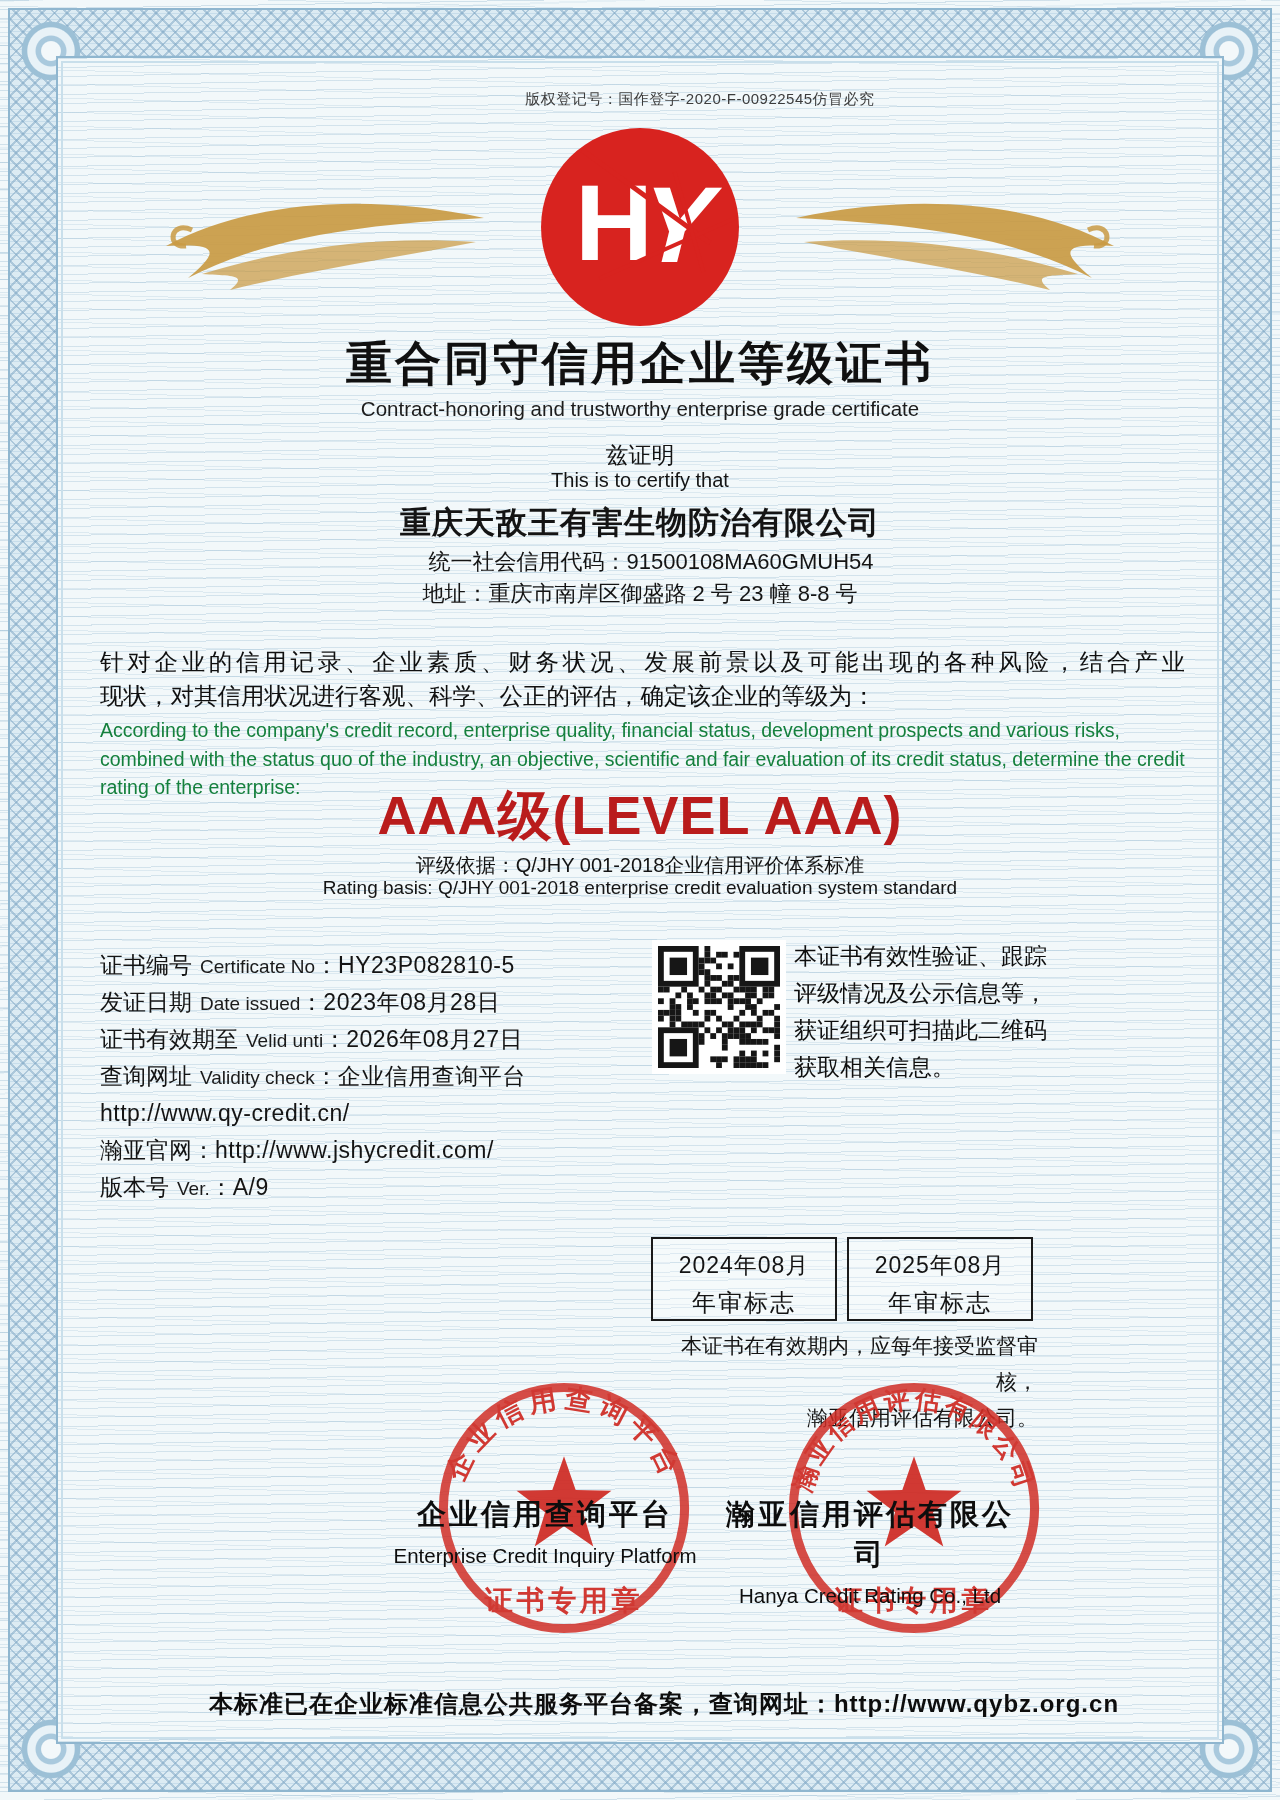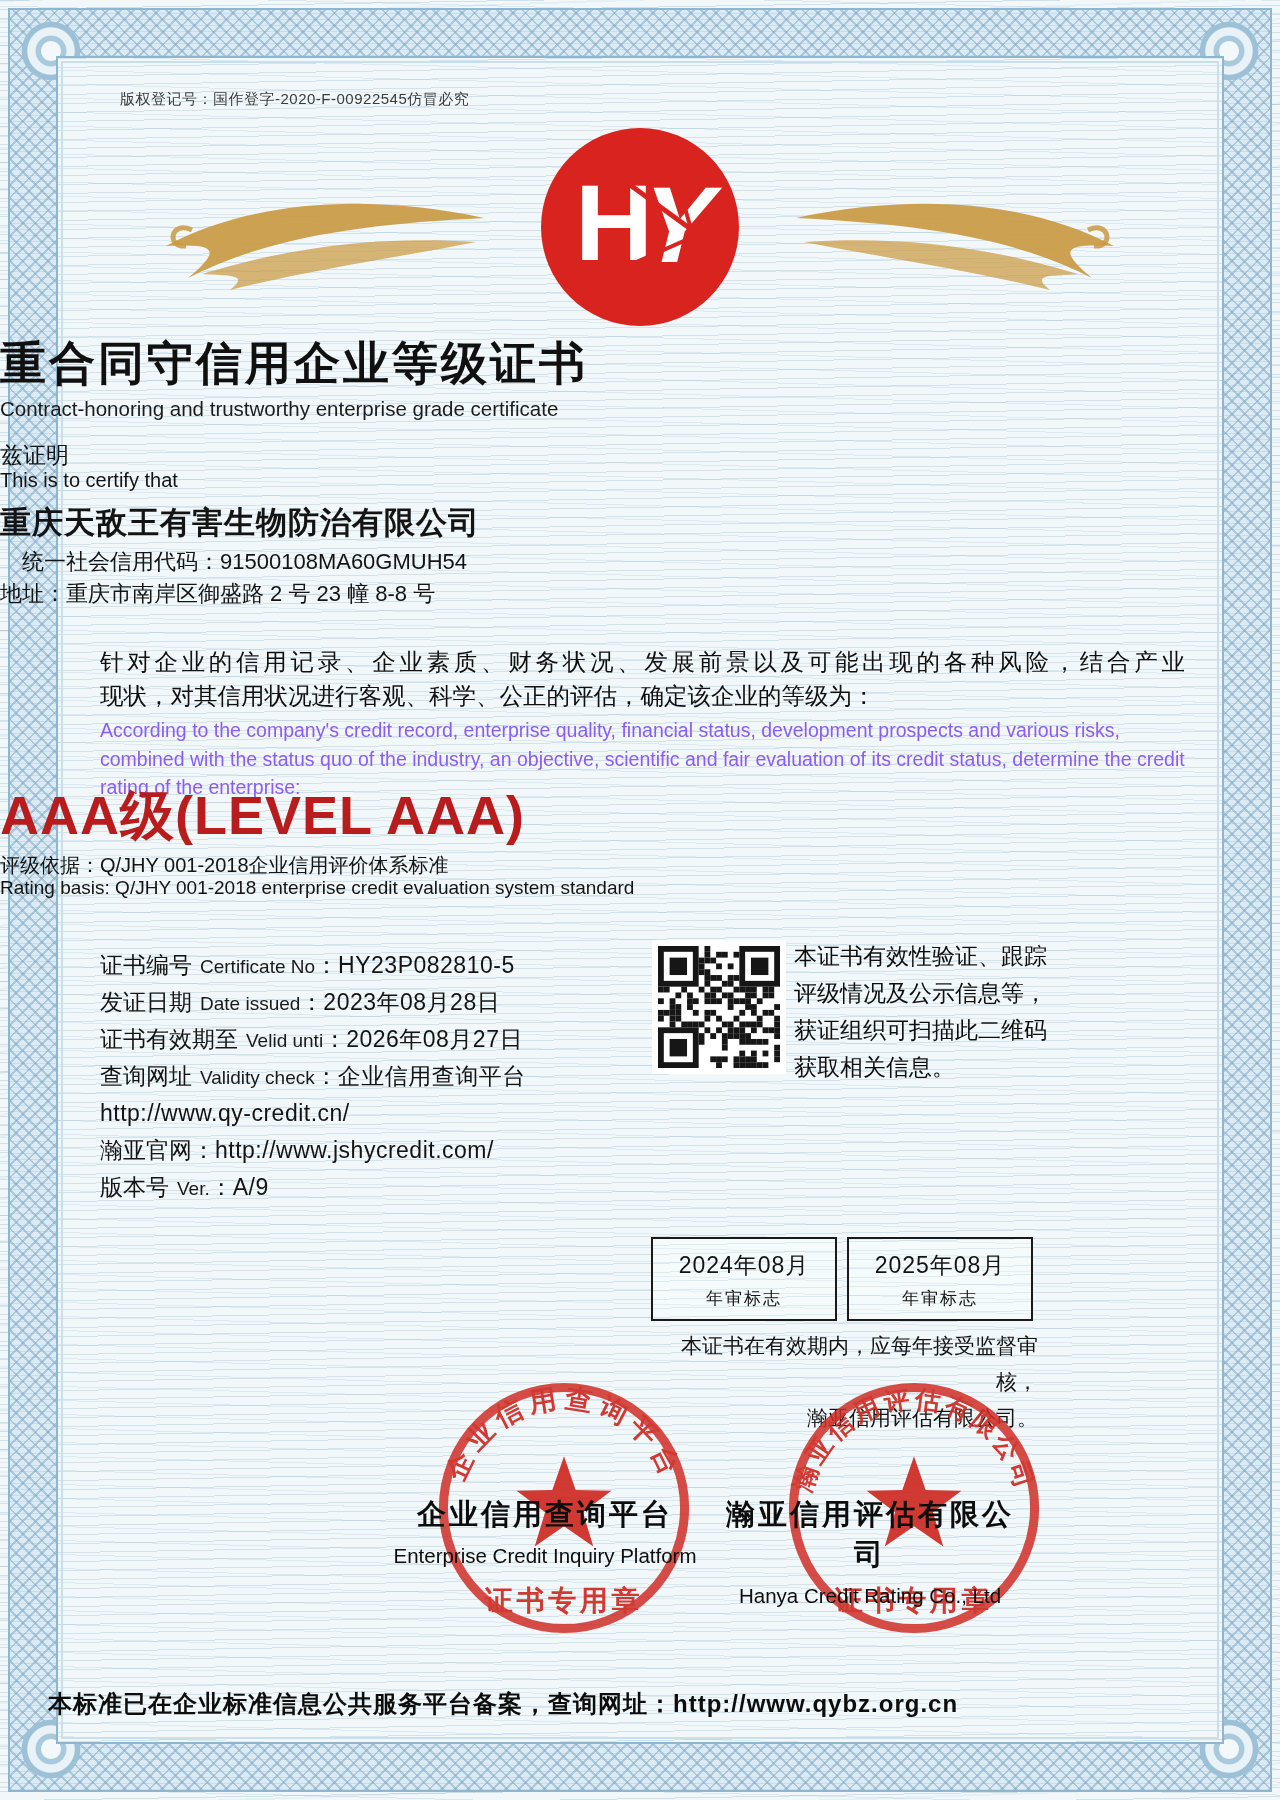--- a/index.html
+++ b/index.html
@@ -31,21 +31,21 @@
     background:
       repeating-linear-gradient(179deg, rgba(120,165,195,.26) 0 1px, rgba(255,255,255,0) 1px 9px),
       repeating-linear-gradient(181.5deg, rgba(120,165,195,.18) 0 1px, rgba(255,255,255,0) 1px 14px),
       #f2f8fa;
   }
   .corner{position:absolute;width:78px;height:78px;border-radius:50%;
     background:radial-gradient(circle,#f3f8fa 0 17%,#a9c9dd 19% 27%,#e8f2f7 29% 42%,#9cc0d6 44% 52%,rgba(0,0,0,0) 54%);}
   .c-tl{top:12px;left:12px}.c-tr{top:12px;right:12px}.c-bl{bottom:12px;left:12px}.c-br{bottom:12px;right:12px}
 
   .abs{position:absolute;}
-  .ctr{left:0;right:0;}
+  .ctr{left:0;right:0;text-align:center;}
 
   .copyright{top:90px;font-size:15px;color:#3c3c3c;letter-spacing:.5px;padding-left:120px;}
 
   
   .logo{top:128px;left:541px;width:198px;height:198px;border-radius:50%;background:#d8231f;z-index:3;
         display:flex;align-items:center;justify-content:center;overflow:hidden;}
   .logo-letters{color:#fff;font-weight:800;font-size:108px;letter-spacing:-10px;line-height:1;transform:translateY(-4px);}
   .logo-letters .y{display:inline-block;transform:skewX(-14deg) translateY(2px);}
   .crack{position:absolute;background:#d8231f;z-index:4;}
   .ck1{top:66px;left:26px;width:158px;height:5px;transform:rotate(36deg);}
@@ -59,40 +59,40 @@
   .title{top:333px;font-size:46px;font-weight:700;letter-spacing:3px;color:#101010;}
   .subtitle{top:397px;font-size:20.5px;color:#1c1c1c;}
   .certify-zh{top:440px;font-size:23px;}
   .certify-en{top:469px;font-size:20px;}
   .company{top:502px;font-size:31px;font-weight:800;letter-spacing:1px;}
   .credit-code{top:547px;font-size:22px;padding-left:22px;}
   .address{top:579px;font-size:22px;}
 
   .para-zh{top:645px;left:100px;width:1085px;font-size:23.5px;line-height:34px;color:#101010;}
   .para-zh .l1{text-align:justify;text-align-last:justify;}
-  .para-en{top:716px;left:100px;width:1092px;font-size:19.5px;line-height:28.5px;color:#8b5cf6;}
+  .para-en{top:716px;left:100px;width:1092px;font-size:19.5px;line-height:28.5px;color:#15803d;}
 
   .rating{top:780px;font-size:54px;font-weight:800;color:#b91c1c;letter-spacing:1px;}
   .basis-zh{top:852px;font-size:20px;}
   .basis-en{top:877px;font-size:19px;}
 
   .details{top:948px;left:100px;width:575px;}
   .d-row{line-height:35px;white-space:nowrap;}
   .d-zh{font-size:23px;}
   .d-en{font-size:19px;margin-left:8px;color:#1a1a1a;margin-top:47px;}
   .d-sep{font-size:23px;}
   .d-val{font-size:23px;letter-spacing:.5px;}
   .d-en:empty,.d-zh:empty,.d-sep:empty{display:none;}
 
   .qr{top:940px;left:652px;width:134px;height:134px;background:#fff;display:flex;align-items:center;justify-content:center;}
   .qr-note{top:938px;left:794px;width:258px;font-size:23px;line-height:37px;color:#0e0e0e;}
 
   .badge{top:1237px;width:182px;height:80px;border:2px solid #1a1a1a;text-align:center;background:rgba(255,255,255,.25);}
   .badge .b1{font-size:23px;margin-top:11px;letter-spacing:1px;}
-  .badge .b2{font-size:17px;margin-top:6px;letter-spacing:2px;}
+  .badge .b2{font-size:24px;margin-top:6px;letter-spacing:2px;}
   .bd1{left:651px;}
   .bd2{left:847px;}
 
   .supervision{top:1328px;left:650px;width:388px;text-align:right;font-size:21px;line-height:36px;}
 
   .seal{position:absolute;width:272px;height:272px;opacity:.93;z-index:1;}
   .seal-l{top:1372px;left:428px;}
   .seal-r{top:1372px;left:778px;}
   .org{position:absolute;text-align:center;z-index:2;}
   .org-l{top:1495px;left:390px;width:310px;}

